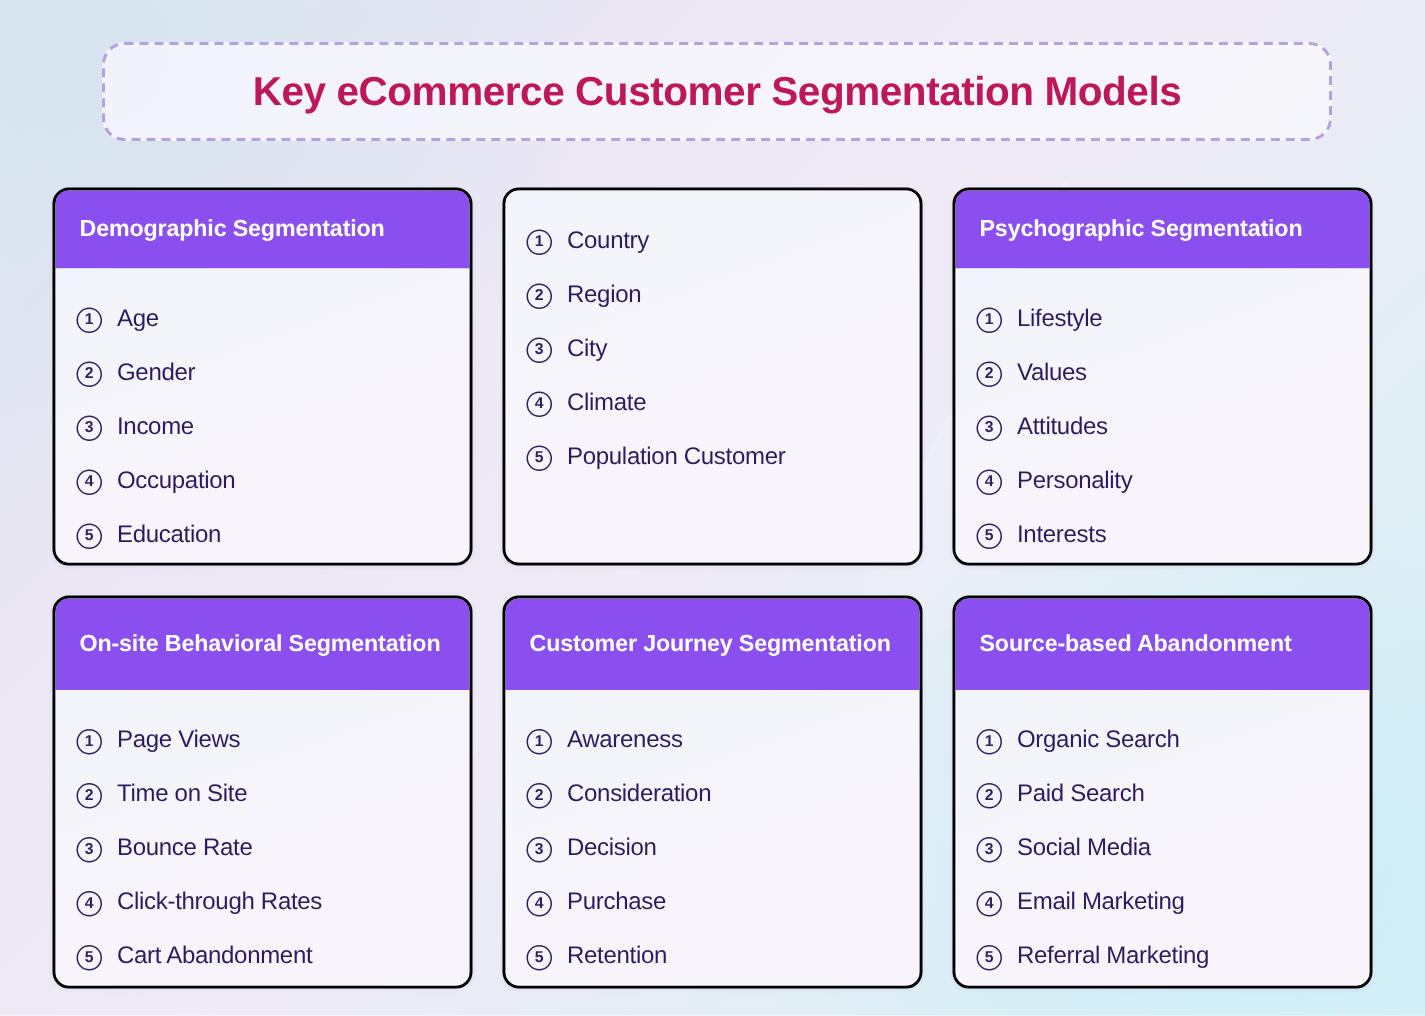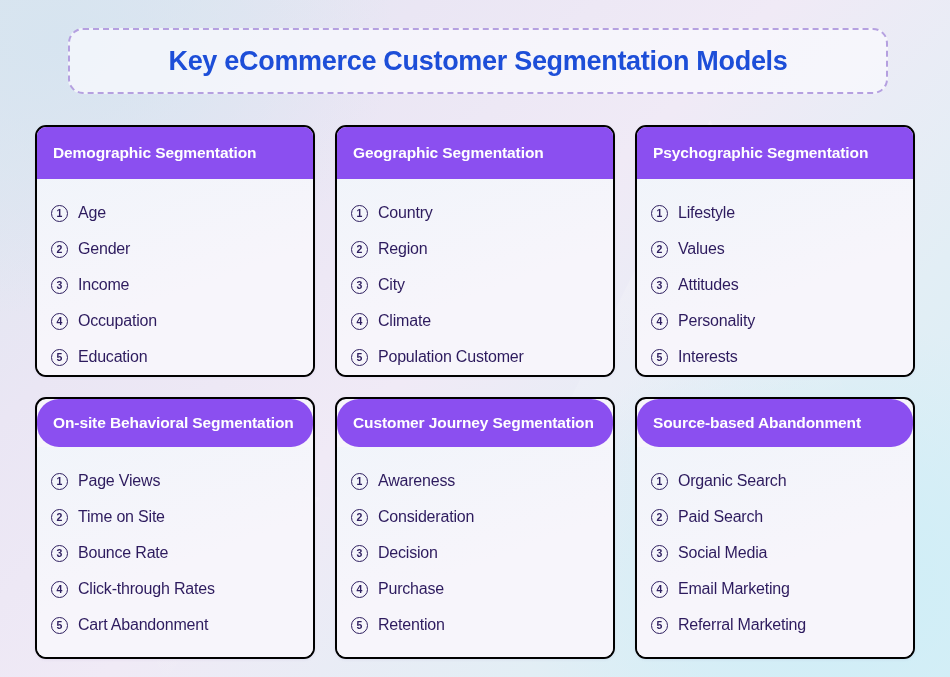--- a/index.html
+++ b/index.html
@@ -53,21 +53,21 @@
     width: 820px;
     height: 66px;
     border: 2px dashed #b5a0e0;
     border-radius: 15px;
     background: rgba(250,249,253,0.72);
     display: flex;
     align-items: center;
     justify-content: center;
   }
   .title-text {
-    color: #1d4ed8;
+    color: #be185d;
     font-size: 27px;
     font-weight: bold;
     letter-spacing: -0.3px;
     white-space: nowrap;
   }
 
   
   .grid {
     position: absolute;
     left: 35px;
@@ -96,21 +96,21 @@
     color: #ffffff;
     font-size: 15.5px;
     font-weight: bold;
     letter-spacing: -0.1px;
     padding: 0 16px;
     display: flex;
     align-items: center;
     flex: 0 0 auto;
   }
   .card.row1 .card-header { height: 52px; }
-  .card.row2 .card-header { height: 48px; border-radius: 22px; }
+  .card.row2 .card-header { height: 61px; }
   .card-header .hdr-text {
     line-height: 1.25;
   }
 
   .card-body {
     flex: 1 1 auto;
     padding: 16px 14px 10px 14px;
     background:
       linear-gradient(160deg, rgba(236,244,250,0.55) 0%, rgba(247,245,251,0) 55%),
       #f7f5fb;
@@ -184,23 +184,20 @@
             <span class="num">4</span>
             <span class="item-label">Occupation</span>
           </div>
           <div class="item">
             <span class="num">5</span>
             <span class="item-label">Education</span>
           </div>
         </div>
       </div>
       <div class="card row1">
-        <div class="card-header">
-          <span class="hdr-text">Geographic Segmentation</span>
-        </div>
         <div class="card-body">
           <div class="item">
             <span class="num">1</span>
             <span class="item-label">Country</span>
           </div>
           <div class="item">
             <span class="num">2</span>
             <span class="item-label">Region</span>
           </div>
           <div class="item">

